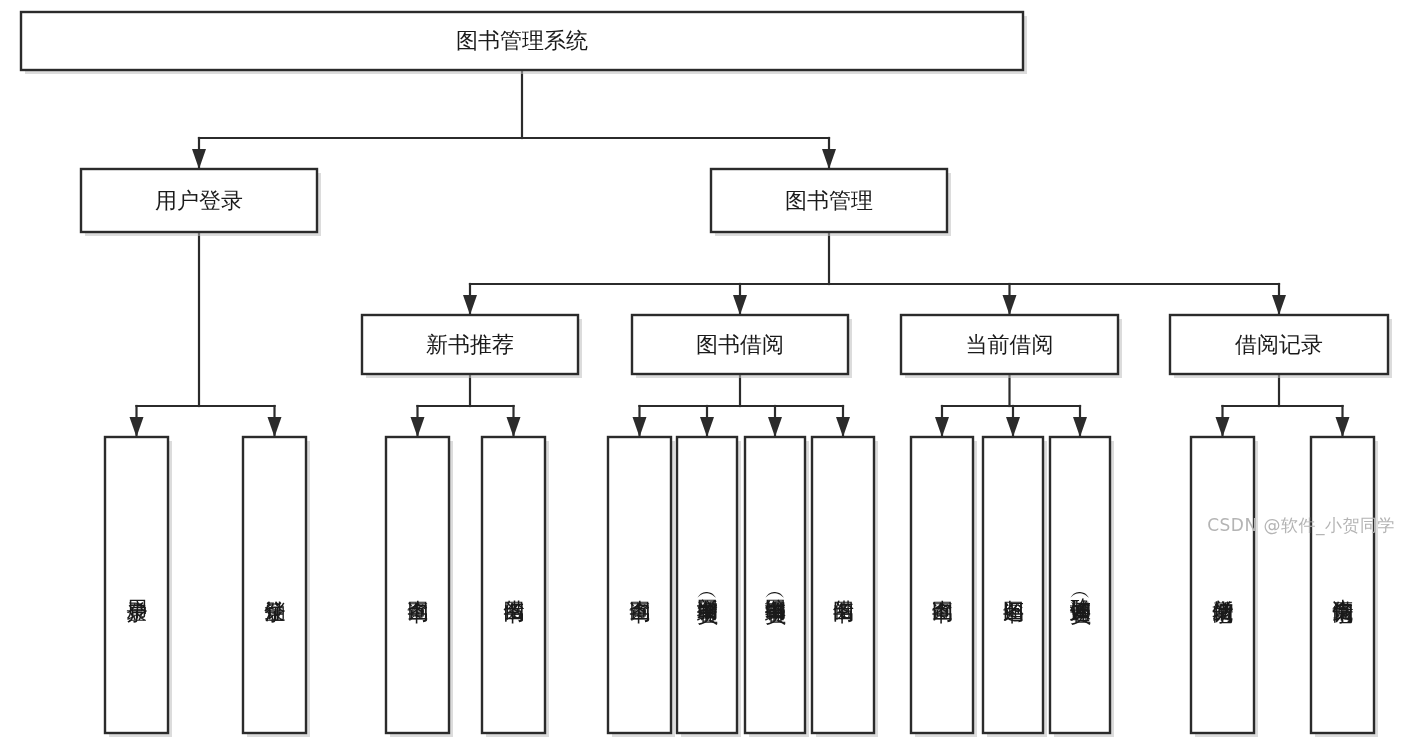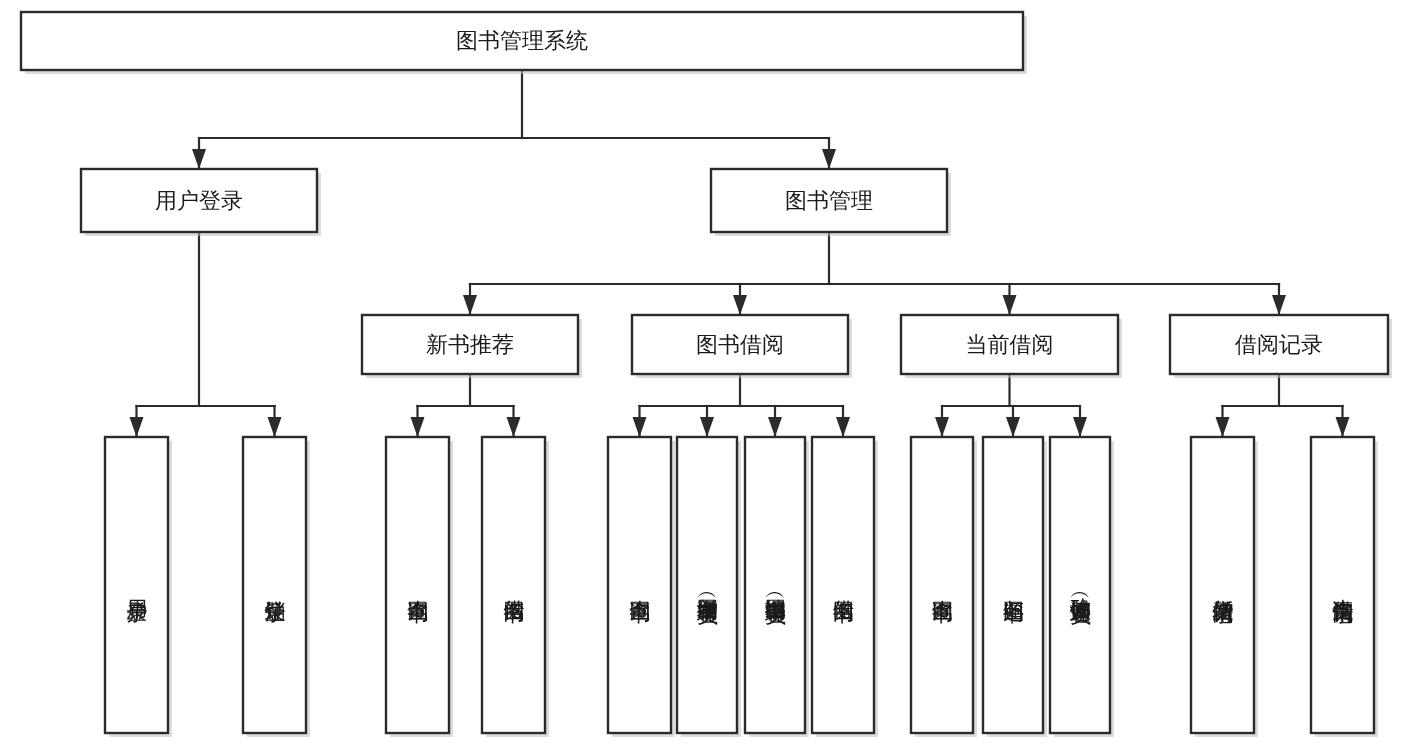--- a/index.html
+++ b/index.html
@@ -134,13 +134,14 @@
       <div class="vlabel-wrap" style="left: 608px; top: 437px; width: 63px; height: 296px;">查询图书</div>
       <div class="vlabel-wrap" style="left: 677px; top: 437px; width: 60px; height: 296px;">新增图书（管理员）</div>
       <div class="vlabel-wrap" style="left: 745px; top: 437px; width: 60px; height: 296px;">编辑图书（管理员）</div>
       <div class="vlabel-wrap" style="left: 812px; top: 437px; width: 62px; height: 296px;">借阅图书</div>
       <div class="vlabel-wrap" style="left: 911px; top: 437px; width: 62px; height: 296px;">查询图书</div>
       <div class="vlabel-wrap" style="left: 983px; top: 437px; width: 60px; height: 296px;">归还图书</div>
       <div class="vlabel-wrap" style="left: 1050px; top: 437px; width: 60px; height: 296px;">确认归还（管理员）</div>
       <div class="vlabel-wrap" style="left: 1191px; top: 437px; width: 63px; height: 296px;">新增借阅记录</div>
       <div class="vlabel-wrap" style="left: 1311px; top: 437px; width: 63px; height: 296px;">查询借阅记录</div>
     </div>
+  <div class="watermark">CSDN @软件_小贺同学</div>
 </div>
 
 </body></html>

